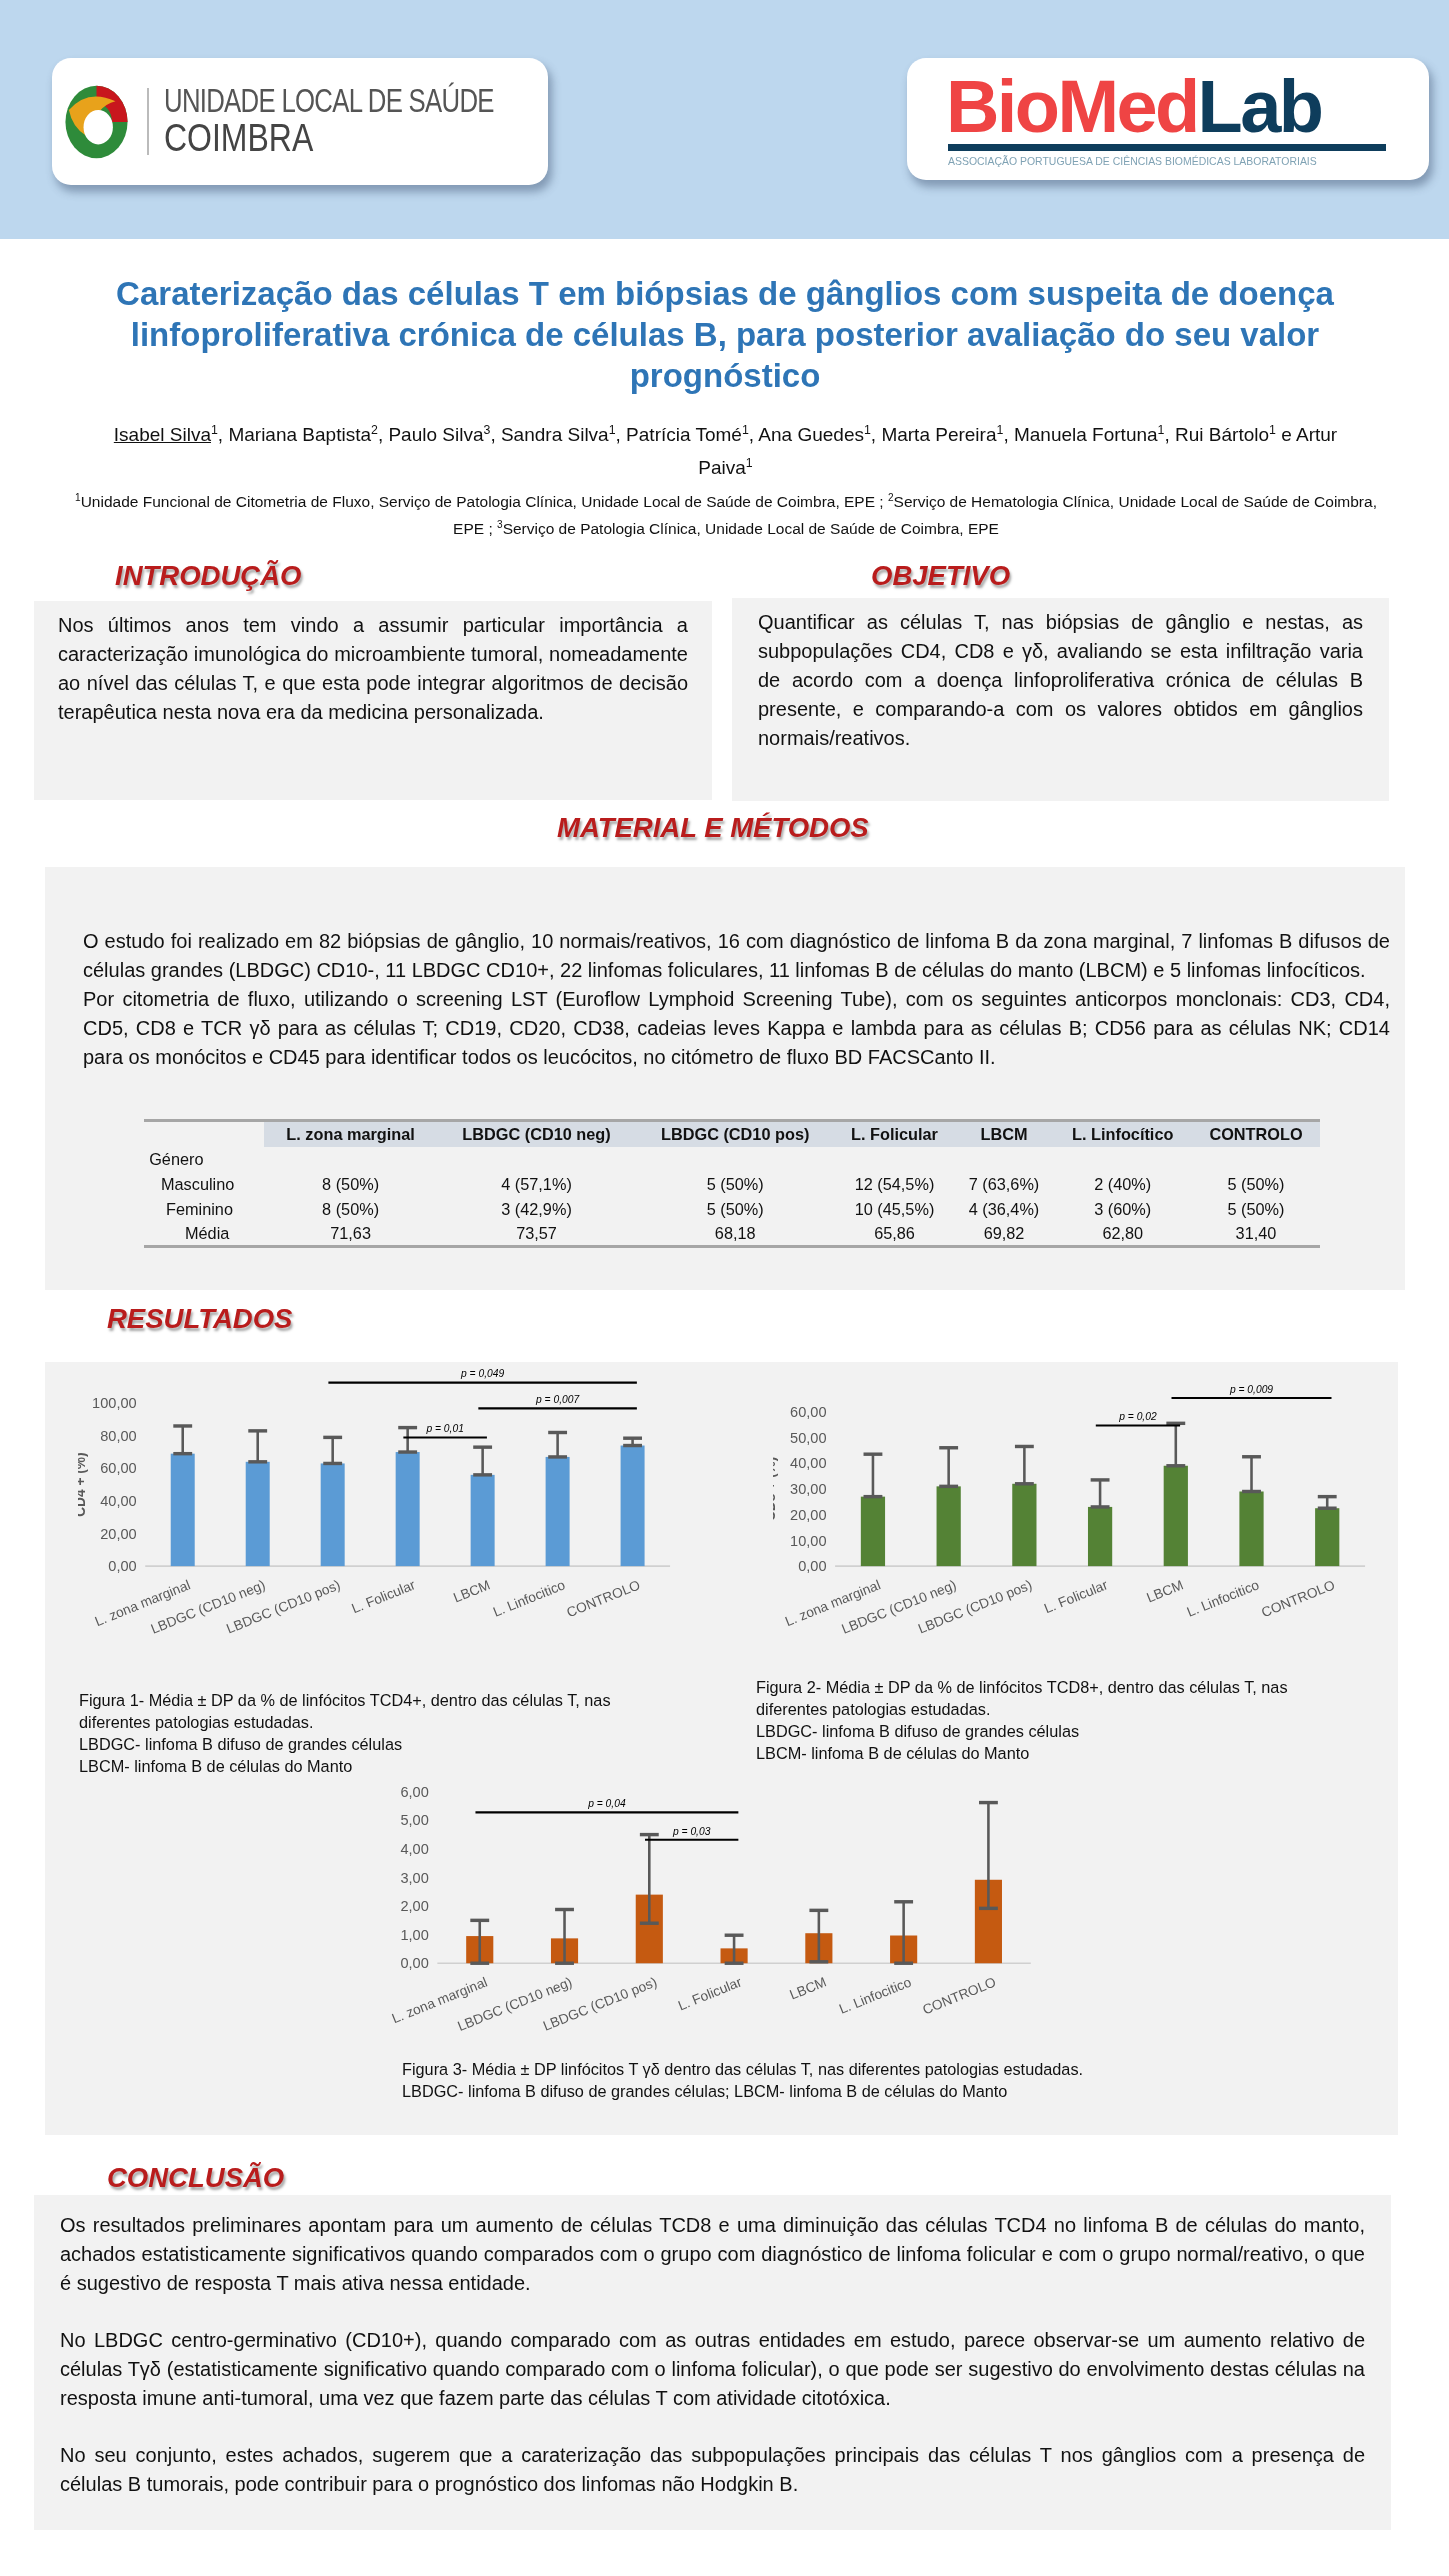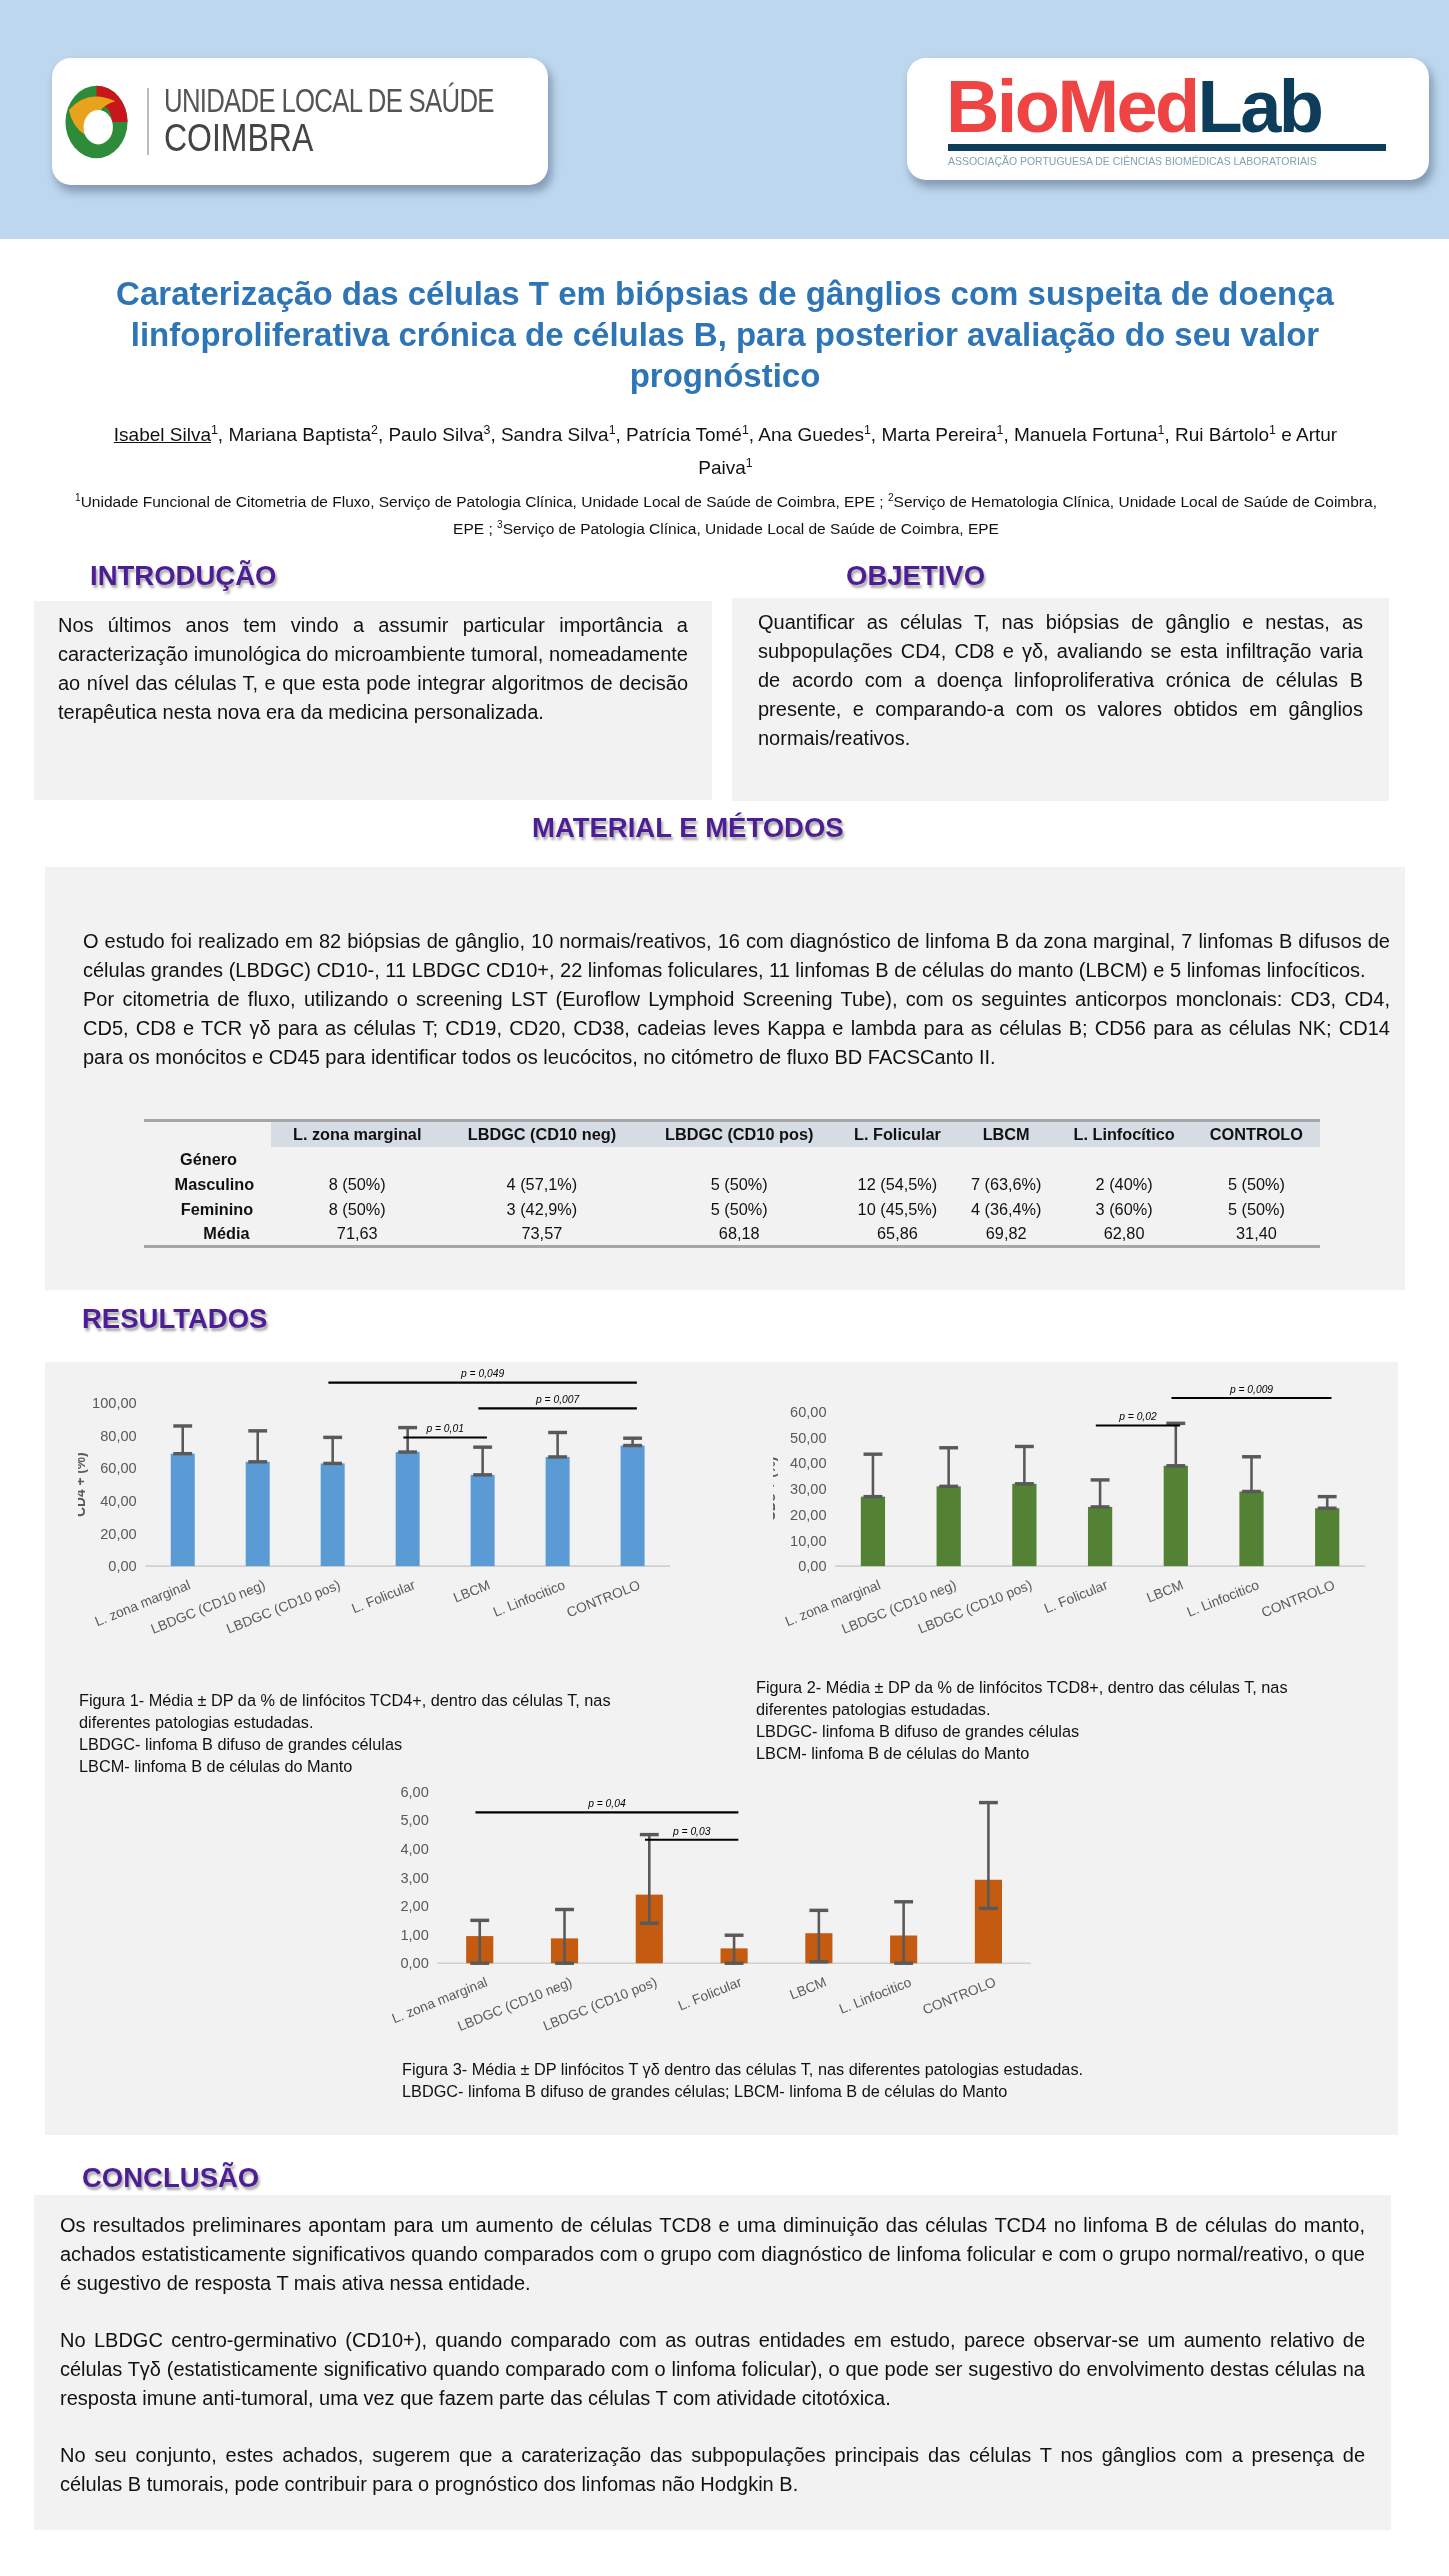--- a/index.html
+++ b/index.html
@@ -17,35 +17,35 @@
   .bml-word .b { color: #0e3d5c; margin-top: 28px; }
   .bml-bar { position: absolute; left: 41px; top: 86px; width: 438px; height: 6.9px; background: #0e3d5c; }
   .bml-sub { position: absolute; left: 41px; top: 97px; font-size: 11px; color: #7fa2b4; white-space: nowrap; transform: scaleX(0.95); transform-origin: left; }
 
   .title { position: absolute; left: 52px; top: 273px; width: 1346px; text-align: center; font-size: 33px; font-weight: bold; color: #2e75b6; line-height: 41px; }
   .authors { position: absolute; left: 86px; top: 416px; width: 1279px; text-align: center; font-size: 19px; line-height: 28px; }
   .authors .u { text-decoration: underline; }
   .affil { position: absolute; left: 69px; top: 486px; width: 1314px; text-align: center; font-size: 15.5px; line-height: 23px; }
   sup { font-size: 0.65em; }
 
-  .sec-h { position: absolute; font-size: 27.5px; font-weight: bold; color: #4c1d95; text-shadow: 1.7px 2.6px 2.6px rgba(0,0,0,0.35); white-space: nowrap; }
+  .sec-h { position: absolute; font-size: 27.5px; font-weight: bold; font-style: italic; color: #b91c1c; text-shadow: 1.7px 2.6px 2.6px rgba(0,0,0,0.35); white-space: nowrap; margin-left: 25px; }
   .box { position: absolute; background: #f2f2f2; }
   .body-text { font-size: 20px; line-height: 29px; text-align: justify; }
 
   .intro-box { left: 34px; top: 601px; width: 678px; height: 199px; padding: 10.3px 24px; }
   .obj-box { left: 732px; top: 598px; width: 657px; height: 203px; padding: 10.3px 26px; }
   .mm-box { left: 45px; top: 867px; width: 1360px; height: 423px; }
   .mm-text { position: absolute; left: 38px; top: 12px; width: 1307px; margin-top: 48px; }
   .table-cap { position: absolute; left: 0; top: 222px; width: 1360px; text-align: center; font-size: 15.5px; }
   table.t1 { position: absolute; left: 99px; top: 252px; width: 1176px; border-collapse: collapse; font-size: 16.3px; }
   table.t1 { border-top: 3.4px solid #a6a6a6; border-bottom: 3.4px solid #a6a6a6; }
   table.t1 th { background: #d6dce4; font-weight: bold; padding: 2.6px 3.4px; height: 26px; white-space: nowrap; }
   table.t1 th.blank { background: transparent; }
   table.t1 td { padding: 1.7px 3.4px; height: 25px; text-align: center; white-space: nowrap; }
-  table.t1 td.lab { text-align: center; font-weight: bold; }
+  table.t1 td.lab { text-align: left; font-weight: normal; }
 
   .res-box { left: 45px; top: 1362px; width: 1353px; height: 773px; }
   .chart-svg { position: absolute; }
   .fig-cap { position: absolute; font-size: 16.3px; line-height: 22px; }
   .conc-box { left: 34px; top: 2195px; width: 1357px; height: 335px; padding: 15.5px 26px; }
   .conc-box p { margin-bottom: 28px; }
   .conc-box p:last-child { margin-bottom: 0; }
 </style>
 </head>
 <body>

